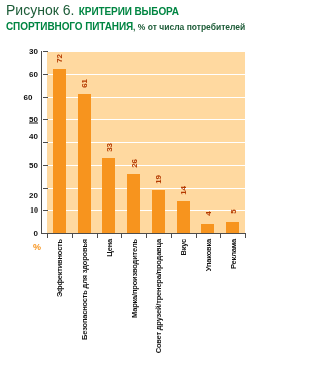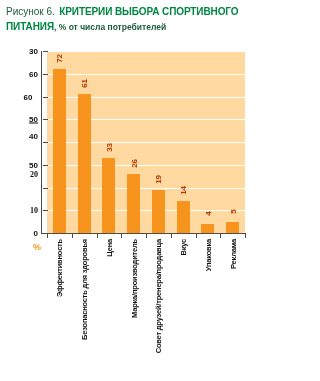--- a/index.html
+++ b/index.html
@@ -11,21 +11,21 @@
     position:relative;
   }
   #chart-root{position:absolute;left:0;top:0;width:261px;height:381px;}
 
   
   .title-block{
     position:absolute;left:6px;top:4px;width:250px;
     line-height:12.5px;
   }
   .t-prefix{
-    font-size:10px;font-weight:normal;color:#1d5c38;
+    font-size:14px;font-weight:normal;color:#1d5c38;
     letter-spacing:0px;
   }
   .t-main{
     font-size:10px;font-weight:bold;color:#008542;
     letter-spacing:-0.1px;
   }
   .t-sub{
     font-size:8.5px;font-weight:bold;color:#1d5c38;
   }
 
@@ -175,21 +175,21 @@
       </div>
   </div>
 
   <div class="y-axis">
     <div class="y-label-wrap" id="yticks">
         <div class="y-tick" style="top: 182px; left: 1px;"></div>
         <div class="ylab" style="top: 182px;">0</div>
         <div class="y-tick" style="top: 159.25px; left: 1px;"></div>
         <div class="ylab" style="top: 159.25px; font-family: Liberation Serif, serif;">10</div>
         <div class="y-tick" style="top: 136.5px; left: 1px;"></div>
-        <div class="ylab" style="top: 123px; font-family: Liberation Serif, serif;">20</div>
+        <div class="ylab" style="top: 144px;">20</div>
         <div class="y-tick" style="top: 113.75px; left: 1px;"></div>
         <div class="ylab" style="top: 113.75px;">50</div>
         <div class="y-tick" style="top: 91px; left: 1px;"></div>
         <div class="ylab" style="top: 85px;">40</div>
         <div class="y-tick" style="top: 68.25px; left: 1px;"></div>
         <div class="ylab" style="top: 68.25px; text-decoration: underline;">50</div>
         <div class="y-tick" style="top: 45.5px; left: 1px;"></div>
         <div class="ylab" style="top: 45.5px; text-align: center;">60</div>
         <div class="y-tick" style="top: 22.75px; left: 1px;"></div>
         <div class="ylab" style="top: 22.75px;">60</div>

